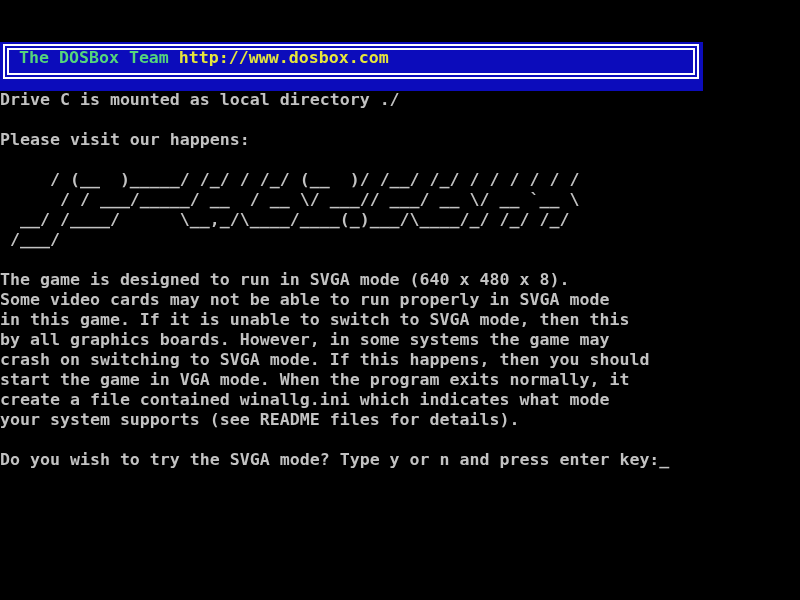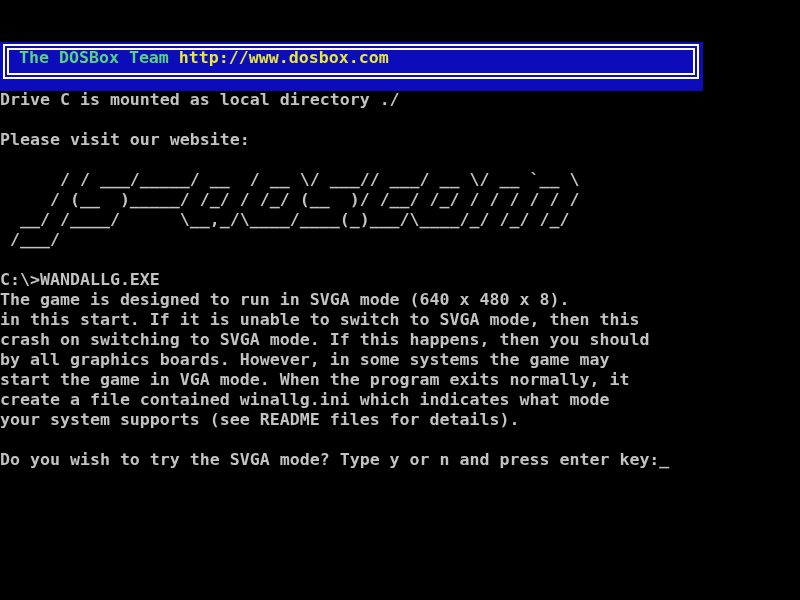--- a/index.html
+++ b/index.html
@@ -60,32 +60,32 @@
   <div class="intro-bg">
     <div class="frame-outer">
       <div class="frame-inner"></div>
     </div>
     <div class="intro-text"><span class="green">The DOSBox Team </span><span class="yellow">http://www.dosbox.com</span></div>
   </div>
 
   <div class="term">
     <div class="tl">Drive C is mounted as local directory ./</div>
     <div class="tl"></div>
-    <div class="tl">Please visit our website:</div>
+    <div class="tl">Please visit our happens:</div>
     <div class="tl"></div>
+    <div class="tl">     / (__  )_____/ /_/ / /_/ (__  )/ /__/ /_/ / / / / / /</div>
     <div class="tl">      / / ___/_____/ __  / __ \/ ___// ___/ __ \/ __ `__ \</div>
-    <div class="tl">     / (__  )_____/ /_/ / /_/ (__  )/ /__/ /_/ / / / / / /</div>
     <div class="tl">  __/ /____/      \__,_/\____/____(_)___/\____/_/ /_/ /_/</div>
     <div class="tl"> /___/</div>
     <div class="tl"></div>
-    <div class="tl">C:\&gt;WANDALLG.EXE</div>
     <div class="tl">The game is designed to run in SVGA mode (640 x 480 x 8).</div>
-    <div class="tl">in this start. If it is unable to switch to SVGA mode, then this</div>
+    <div class="tl">Some video cards may not be able to run properly in SVGA mode</div>
+    <div class="tl">in this game. If it is unable to switch to SVGA mode, then this</div>
+    <div class="tl">by all graphics boards. However, in some systems the game may</div>
     <div class="tl">crash on switching to SVGA mode. If this happens, then you should</div>
-    <div class="tl">by all graphics boards. However, in some systems the game may</div>
     <div class="tl">start the game in VGA mode. When the program exits normally, it</div>
     <div class="tl">create a file contained winallg.ini which indicates what mode</div>
     <div class="tl">your system supports (see README files for details).</div>
     <div class="tl"></div>
     <div class="tl"><span>Do you wish to try the SVGA mode? Type y or n and press enter key:</span><span class="cursor">_</span></div>
   </div>
 
 </div>
 
 </body></html>

